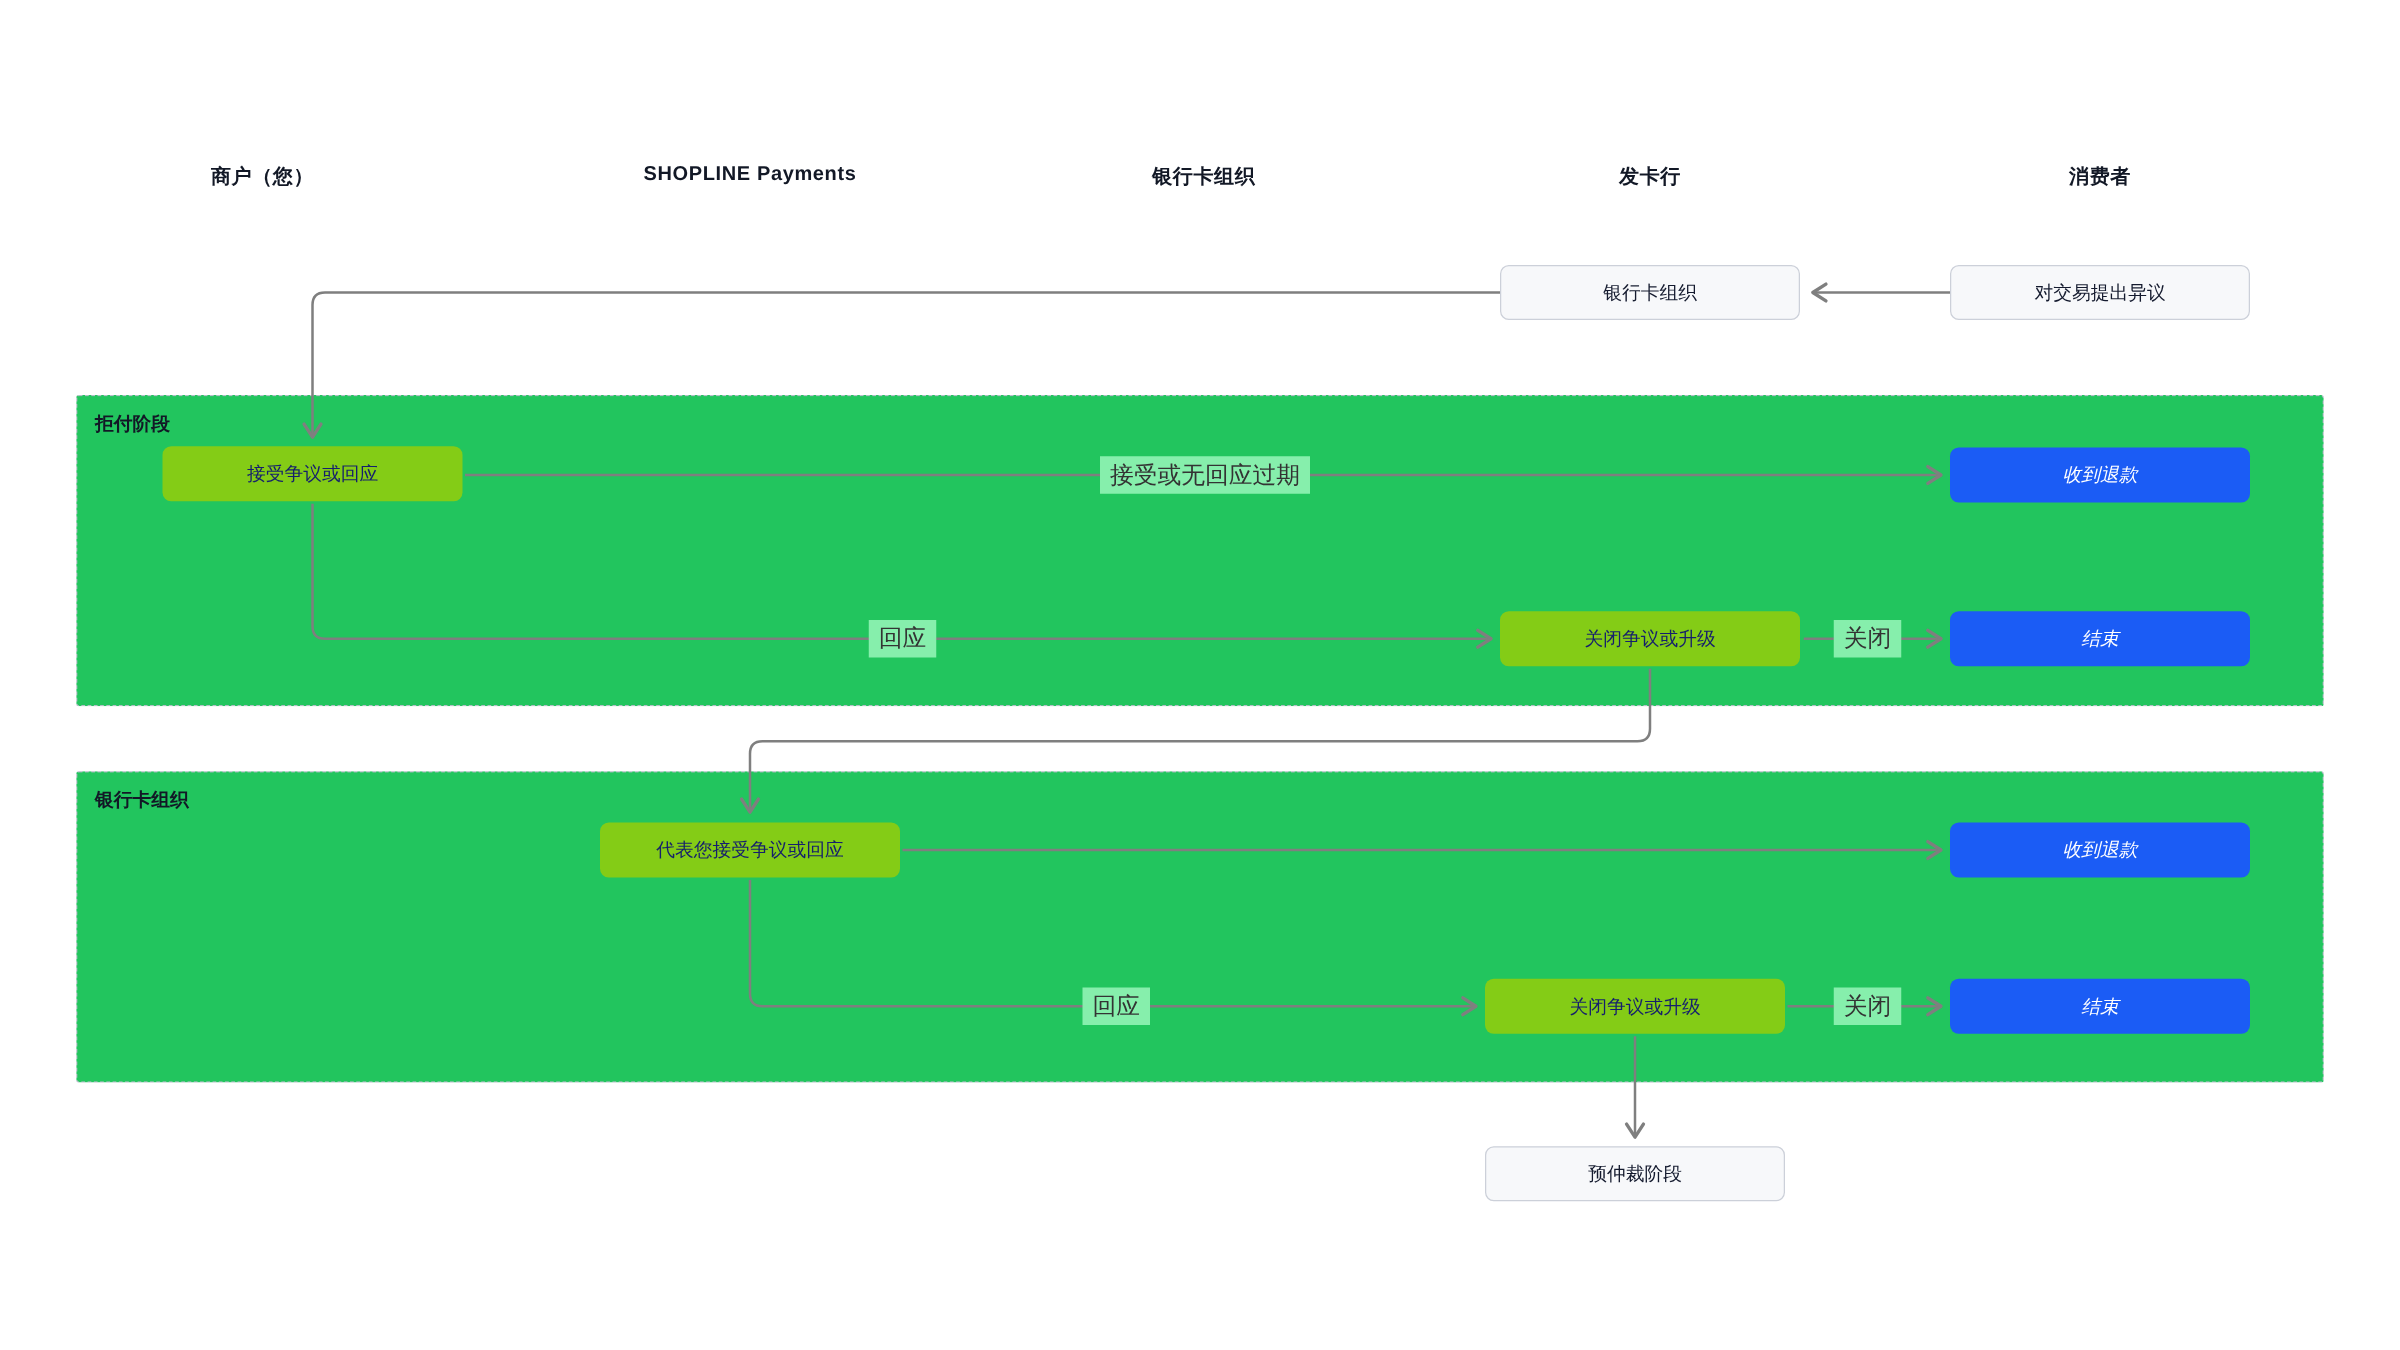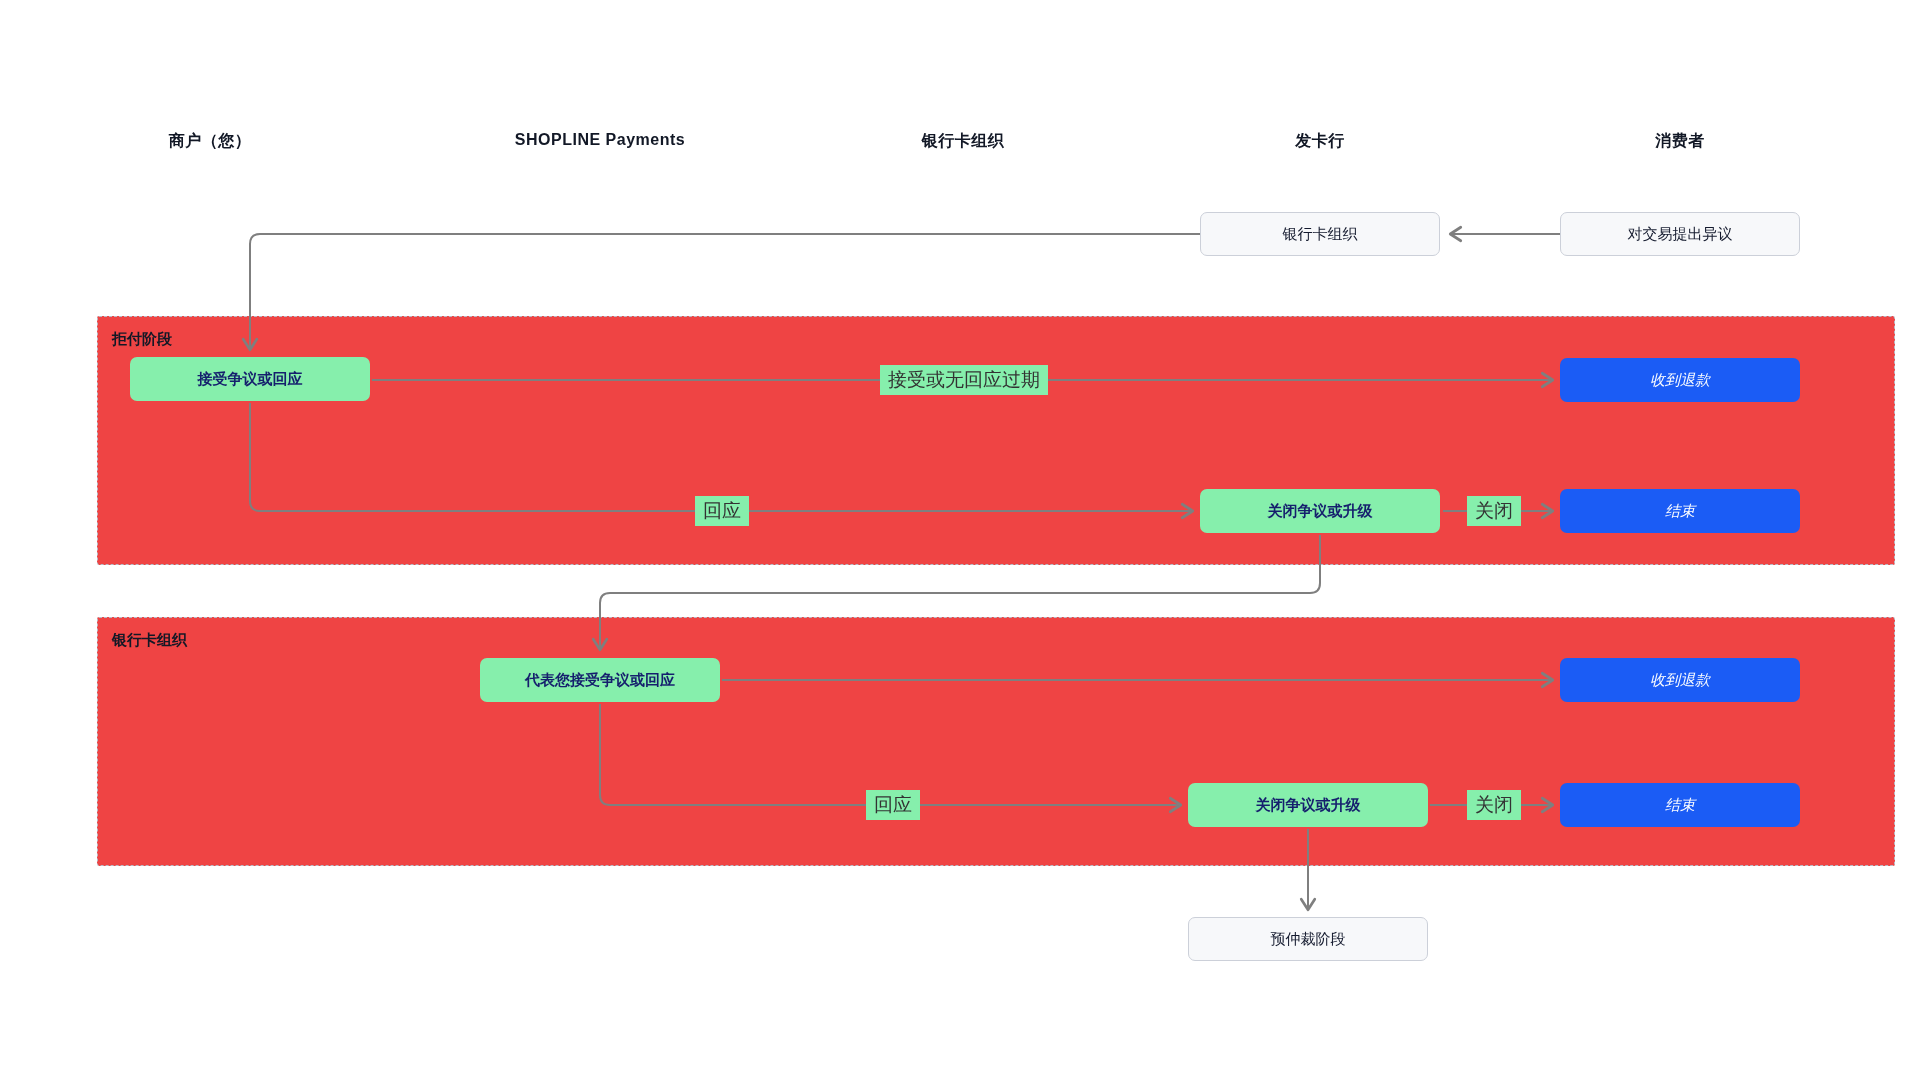--- a/index.html
+++ b/index.html
@@ -6,36 +6,35 @@
   .stage{
     position:relative;width:1920px;height:1080px;overflow:hidden;
     font-family:"Liberation Sans","DejaVu Sans",sans-serif;color:#141a2e;padding-left:45px;
   }
   .lane-header{
     position:absolute;width:320px;top:131px;text-align:center;
     font-size:16px;font-weight:700;color:#121826;letter-spacing:.5px;
   }
   .phase{
     position:absolute;left:61px;width:1798px;height:249px;
-    border:1.5px dashed #b7bec9;background:#ef4444;border-radius:2px;
+    border:1.5px dashed #b7bec9;background:#22c55e;border-radius:2px;
     box-sizing:border-box;
-    margin-left:36px;
   }
   .phase-label{
     position:absolute;left:14px;top:13px;
     font-size:15px;font-weight:700;color:#121826;
   }
   svg.edges{position:absolute;left:0;top:0;}
   .node{
     position:absolute;width:240px;height:44px;border-radius:7px;
     display:flex;align-items:center;justify-content:center;
     font-size:15px;box-sizing:border-box;white-space:nowrap;
   }
   .node.plain{background:#f7f8fa;border:1px solid #ccd0d9;color:#141a2e;font-weight:500;}
-  .node.soft{background:#86efac;color:#151f6d;font-weight:700;}
+  .node.soft{background:#84cc16;color:#151f6d;font-weight:400;}
   .node.solid{background:#1b5cf5;color:#ffffff;font-weight:500;font-style:italic;}
   .edge-label{
     position:absolute;transform:translate(-50%,-50%);
     background:#86efac;padding:2px 8px;font-size:19px;color:#333333;
     white-space:nowrap;
   }
 </style>
 </head>
 <body>
 

